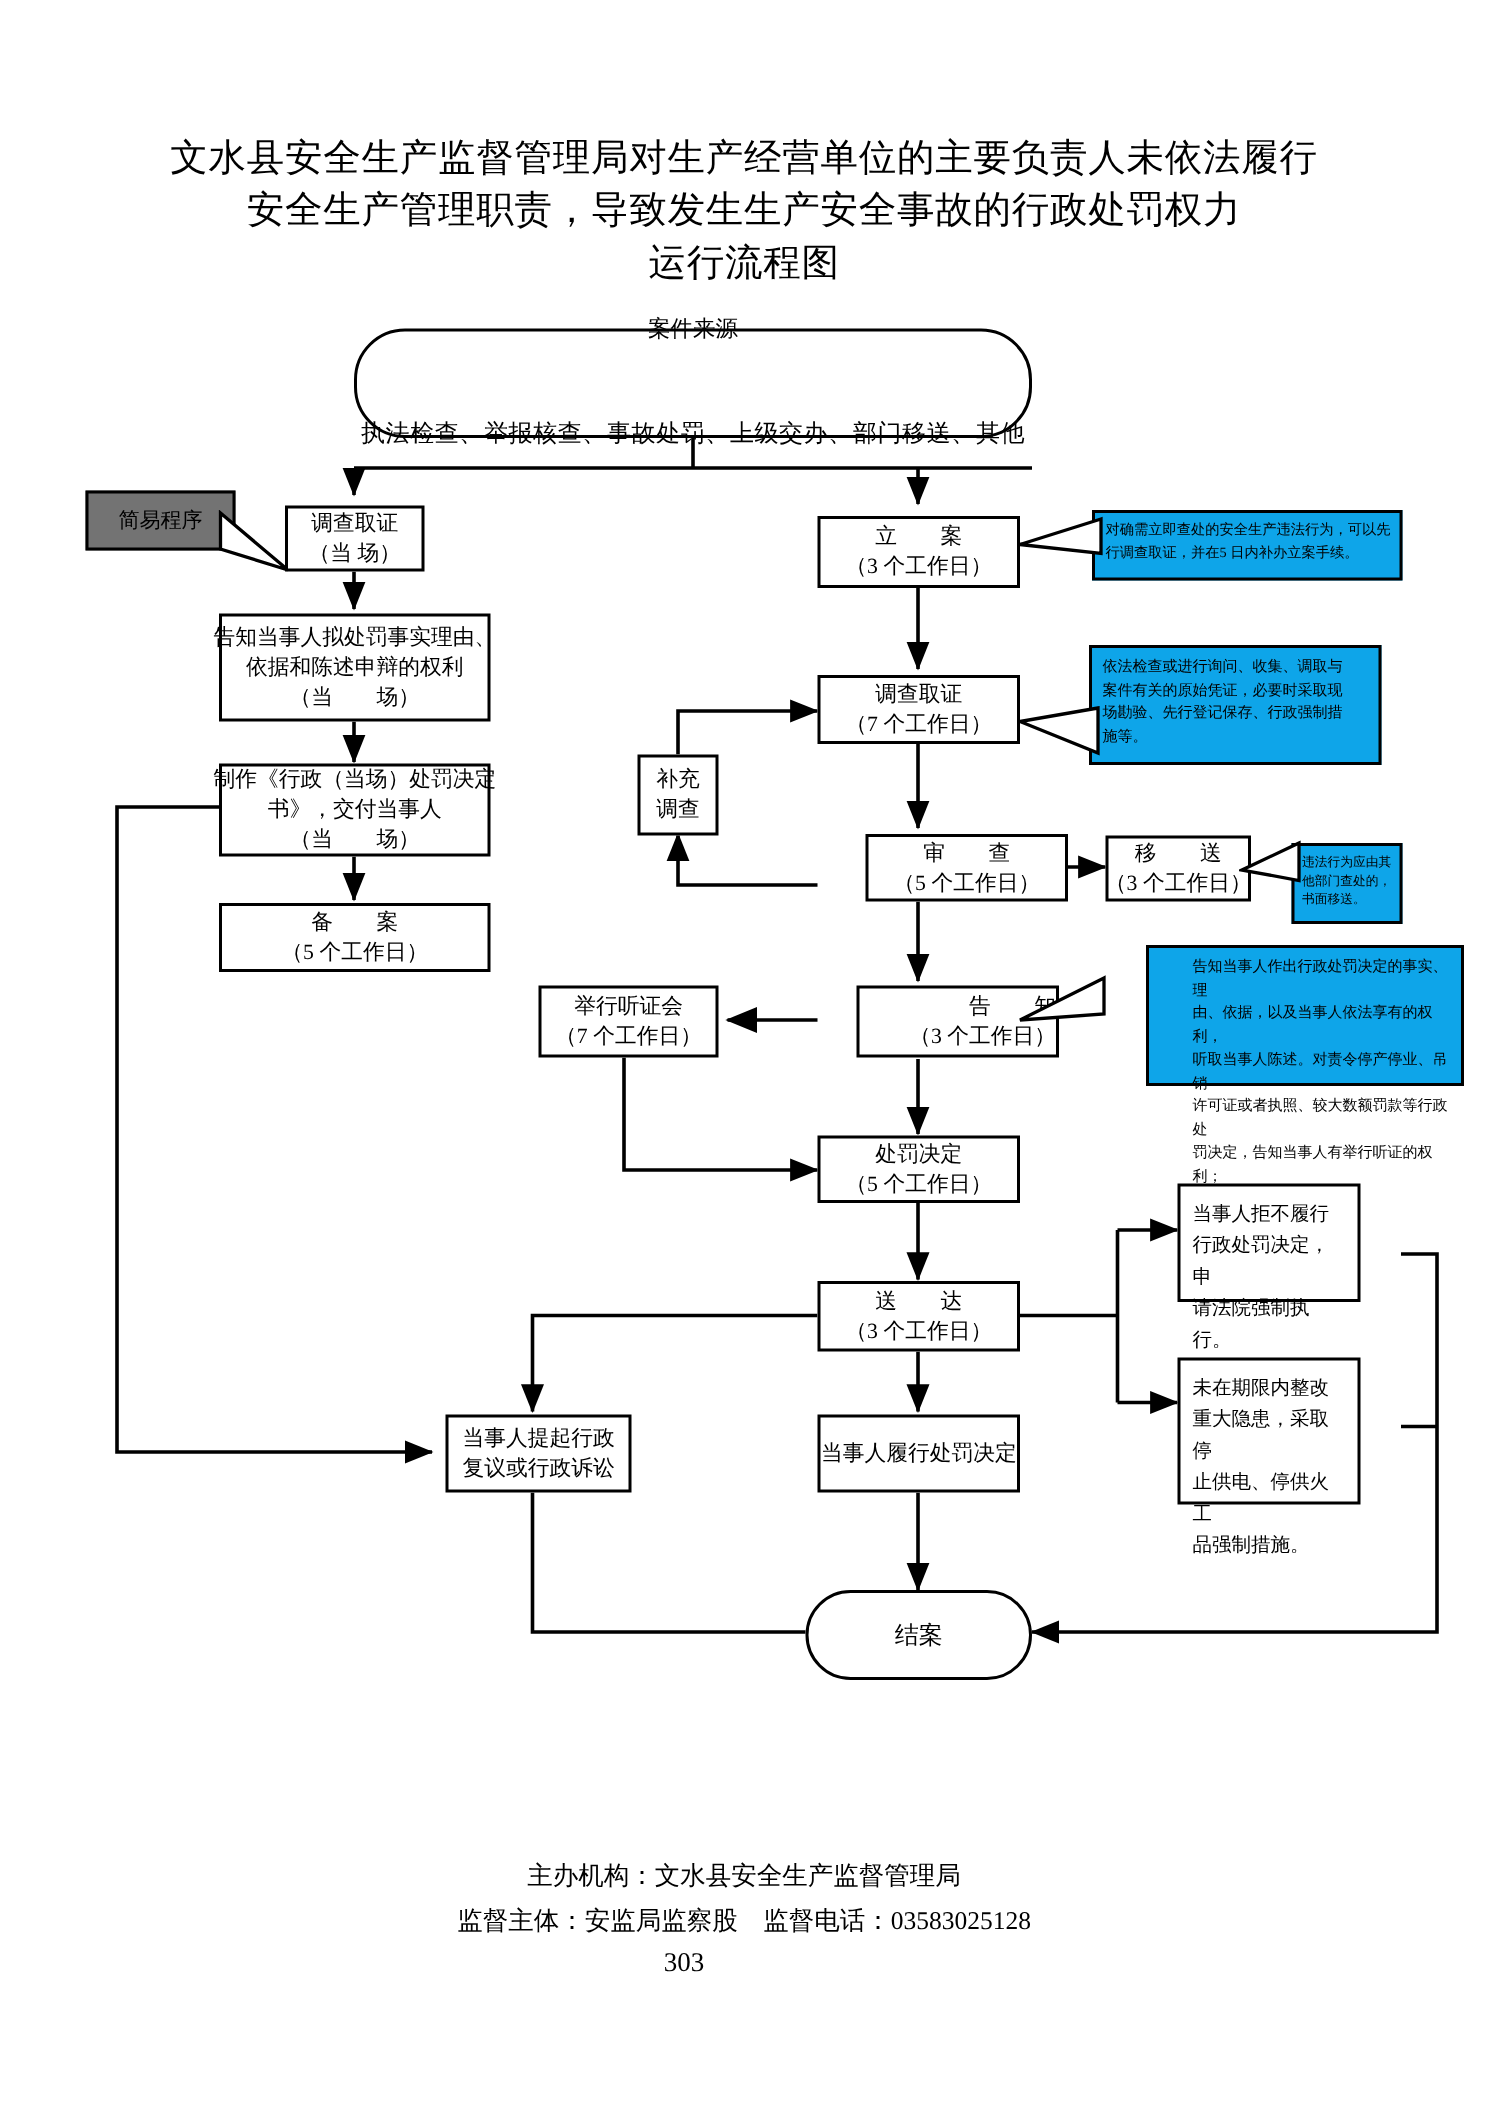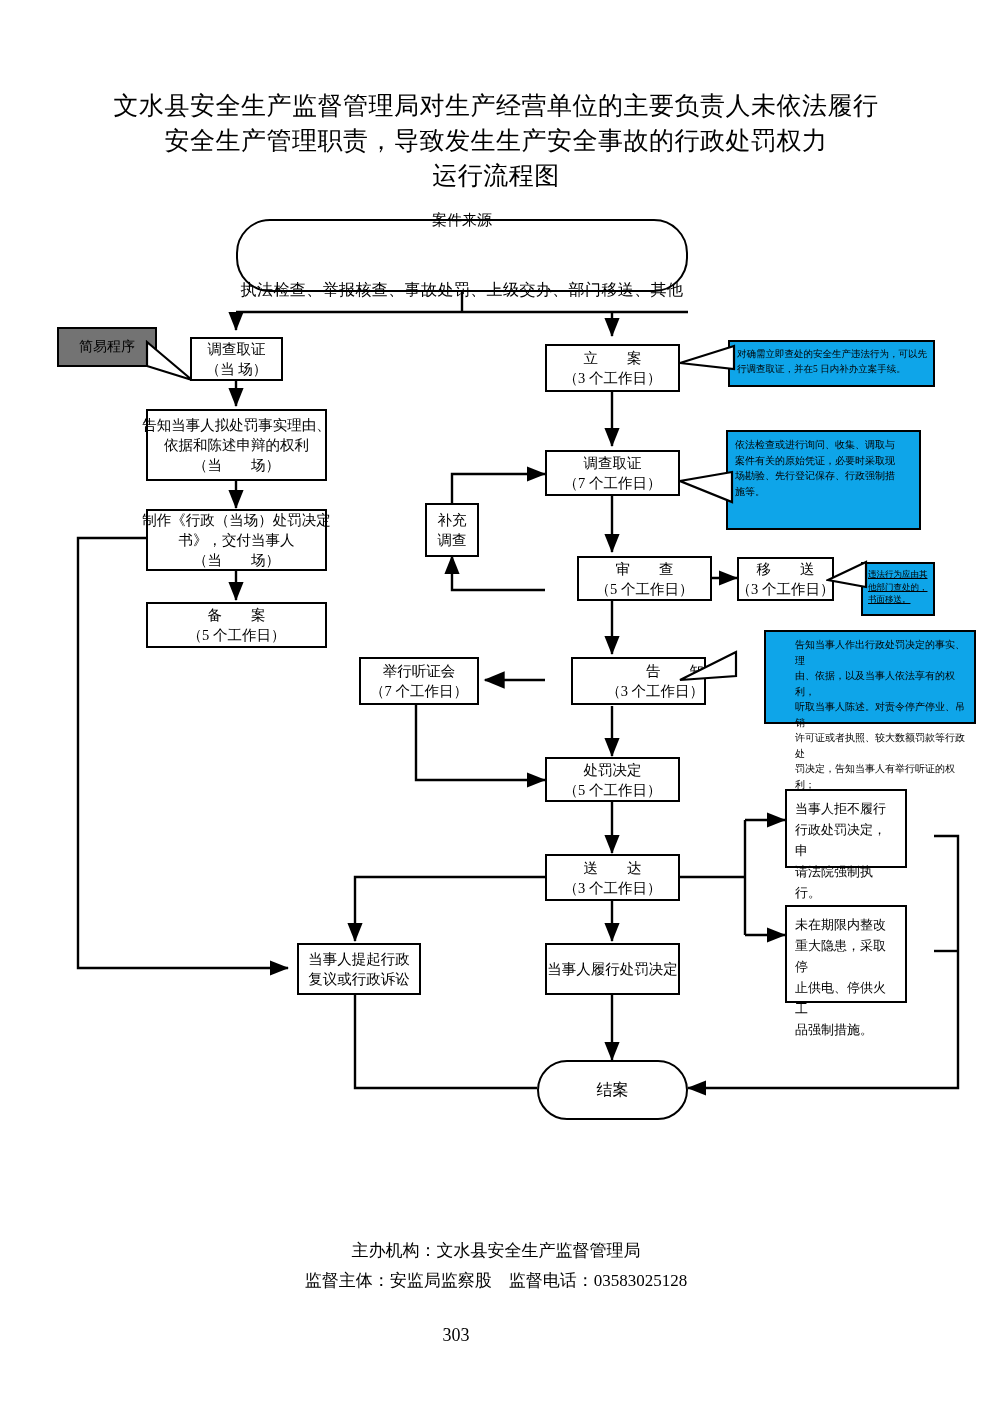--- a/index.html
+++ b/index.html
@@ -27,36 +27,36 @@
 
   .src-l1{font-size:15px;line-height:22px;}
   .src-l2{font-size:16px;line-height:24px;letter-spacing:.4px;}
   .endtxt{font-size:16px;}
 
   
   .note{position:absolute;box-sizing:border-box;border:2.5px solid #000;background:#0ea5e9;
         font-size:9.5px;line-height:14.5px;text-align:left;padding:5px 6px 4px 7px;
         z-index:4;font-family:"Liberation Serif","DejaVu Serif",serif;}
   .note.big{font-size:10px;line-height:15.5px;}
-  .note.tiny{font-size:8.5px;line-height:12.5px;padding:4px 0 3px 5px;text-decoration:underline;}
+  .note.tiny{font-size:8.5px;line-height:12.5px;padding:4px 0 3px 5px;}
 
   
   .remark{position:absolute;box-sizing:border-box;border:2px solid #000;background:#fff;
           font-size:13px;line-height:21px;text-align:left;padding:7px 8px;z-index:3;}
 
   
   .flag{position:absolute;box-sizing:border-box;background:#737373;border:2px solid #000;
         display:flex;align-items:center;justify-content:center;font-size:14px;z-index:3;}
 
   
   .footer{position:absolute;left:0;top:1236px;width:992px;text-align:center;
           font-size:17px;line-height:30px;}
   .footer .l{white-space:nowrap;}
   .footer b{font-family:"Liberation Serif","DejaVu Serif",serif;font-weight:normal;}
-  .pageno{position:absolute;left:0;top:1325px;width:912px;text-align:center;font-size:18px;}
+  .pageno{position:absolute;left:0;top:1298px;width:912px;text-align:center;font-size:18px;}
 </style>
 </head>
 <body>
 
 <div id="page">
 
   <div class="title">
     <div>文水县安全生产监督管理局对生产经营单位的主要负责人未依法履行</div>
     <div>安全生产管理职责，导致发生生产安全事故的行政处罚权力</div>
     <div>运行流程图</div>
@@ -213,21 +213,21 @@
     <path d="M56,2 L2,19 L56,25 z" fill="#fff" stroke="#000" stroke-width="2.2"></path>
   </svg>
   <div class="note" style="left:728px;top:340px;width:207px;height:47px;">
     <div>对确需立即查处的安全生产违法行为，可以先</div>
     <div>行调查取证，并在5 日内补办立案手续。</div>
   </div>
 
   <svg style="position:absolute;left:678px;top:470px;width:58px;height:44px;z-index:5;" viewBox="0 0 58 44" xmlns="http://www.w3.org/2000/svg">
     <path d="M54,2 L2,11 L54,32 z" fill="#fff" stroke="#000" stroke-width="2.2"></path>
   </svg>
-  <div class="note big" style="left:726px;top:430px;width:195px;height:100px;">
+  <div class="note big" style="left:726px;top:430px;width:195px;height:80px;">
     <div>依法检查或进行询问、收集、调取与</div>
     <div>案件有关的原始凭证，必要时采取现</div>
     <div>场勘验、先行登记保存、行政强制措</div>
     <div>施等。</div>
   </div>
 
   <svg style="position:absolute;left:826px;top:560px;width:44px;height:34px;z-index:5;" viewBox="0 0 44 34" xmlns="http://www.w3.org/2000/svg">
     <path d="M40,2 L2,20 L40,27 z" fill="#fff" stroke="#000" stroke-width="2.2"></path>
   </svg>
   <div class="note tiny" style="left:861px;top:562px;width:74px;height:54px;">

